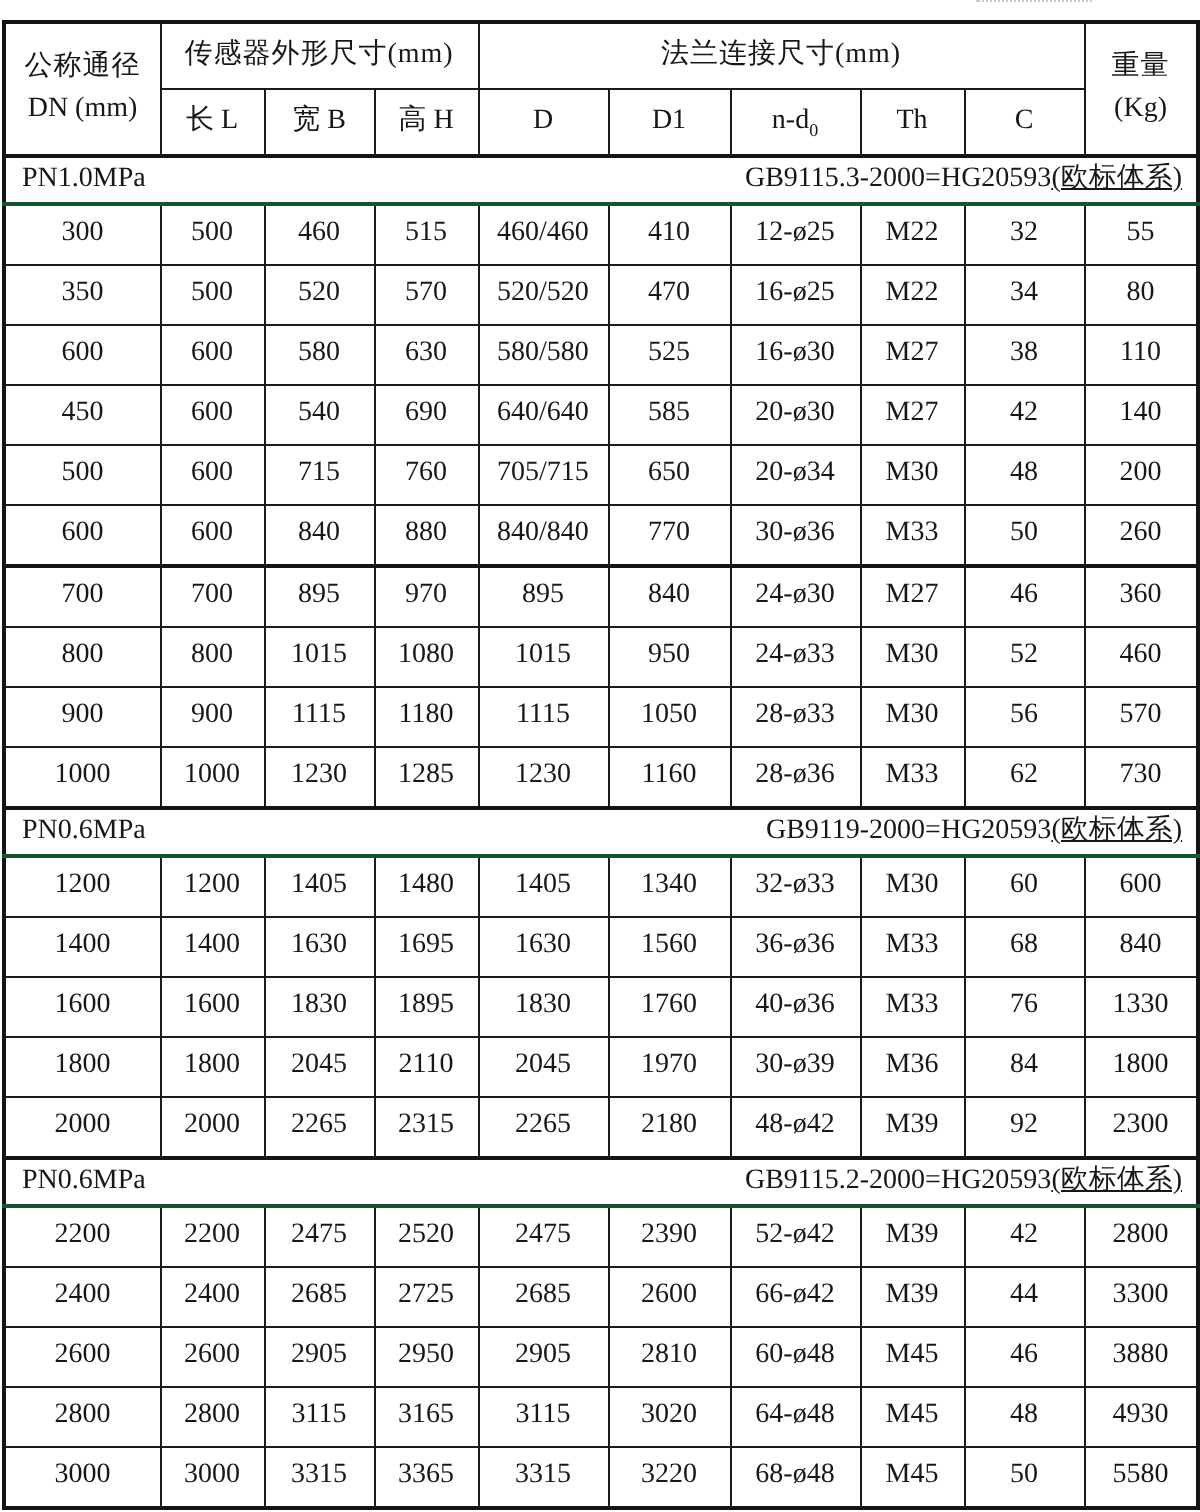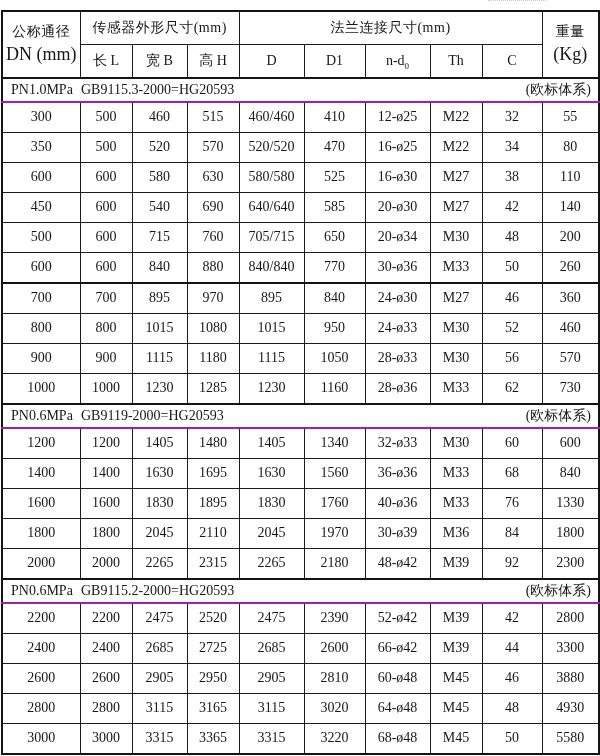--- a/index.html
+++ b/index.html
@@ -35,35 +35,35 @@
     padding: 0;
     font-size: 14px;
     line-height: 1.15;
     overflow: hidden;
     white-space: nowrap;
   }
   tr.h1 td { height: 32px; letter-spacing: 0.5px; }
   tr.h2 td { height: 32px; border-bottom: 2px solid #141414; font-family: Liberation Serif, serif; }
   tr.h1 td.rowspan2 { letter-spacing: 0; }
   td.rowspan2 .l1 { margin-bottom: 4px; letter-spacing: 0.5px; }
-  td.rowspan2 .l2 { font-size: 18px; }
+  td.rowspan2 .l2 { font-size: 14px; }
   tr.section-row td {
     height: 22px;
     border-top: 2px solid #141414;
-    border-bottom: 2px solid #a21caf;
+    border-bottom: 2px solid #14532d;
   }
   .section-wrap {
     display: flex;
     align-items: center;
     padding: 0 7px 0 8px;
     font-size: 14px;
   }
   .section-pressure { width: 70px; text-align: left; }
-  .section-standard { flex: 1; text-align: left; }
-  .section-note { text-align: left; }
+  .section-standard { flex: 1; text-align: right; }
+  .section-note { text-align: left; text-decoration: underline; }
   tr.data-row td { height: 29px; }
   tr.thick-after td { border-bottom: 2px solid #141414; }
   sub { font-size: 9px; line-height: 0; }
 </style>
 </head>
 <body>
 
 <div class="page">
   <div class="scan-artifact"></div>
 

